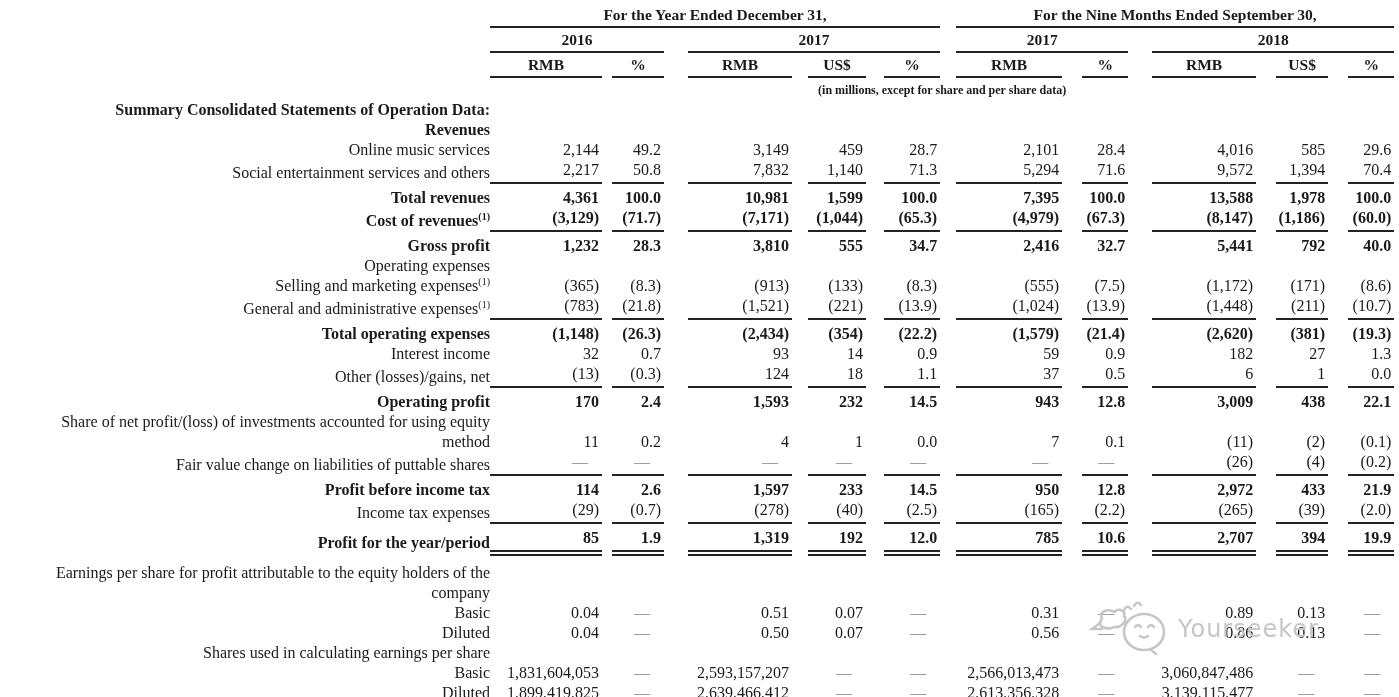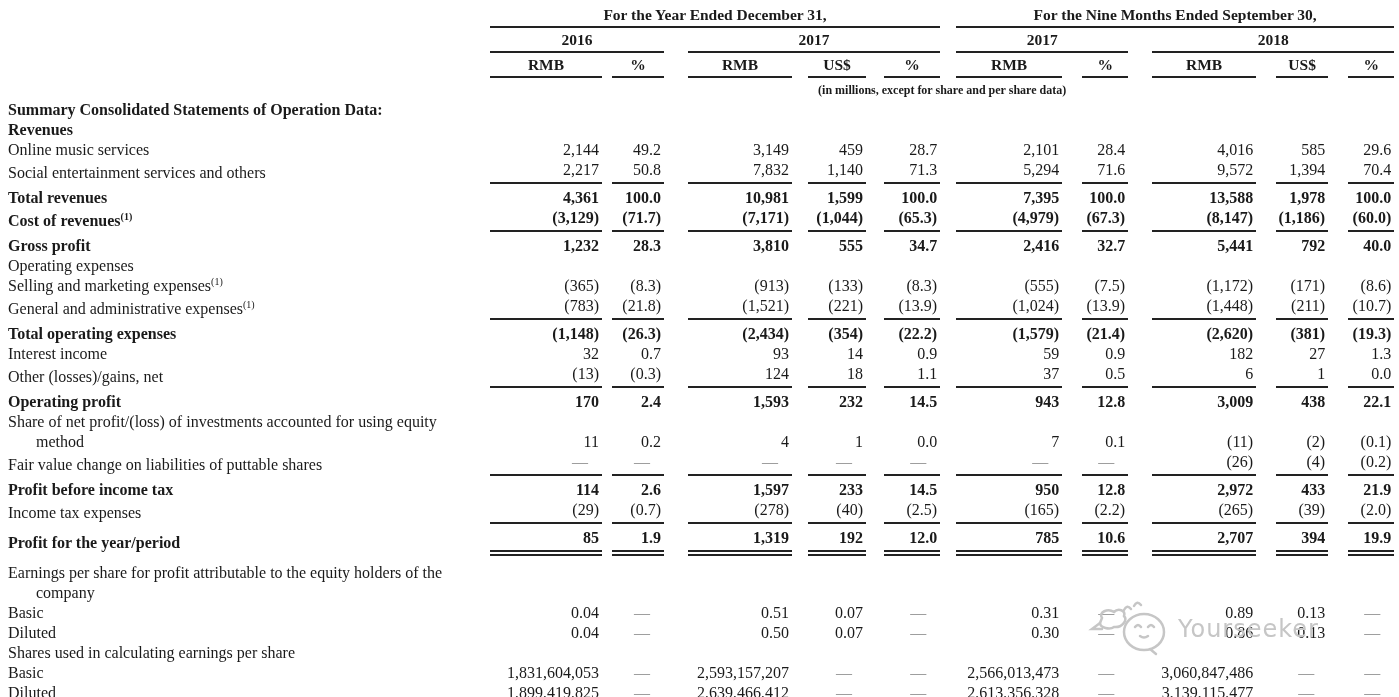--- a/index.html
+++ b/index.html
@@ -24,21 +24,21 @@
     line-height: 20px;
     vertical-align: bottom;
     white-space: nowrap;
     overflow: visible;
   }
   thead td { font-weight: bold; text-align: center; font-size: 15.5px; }
   td.grp { border-bottom: 2px solid var(--rule, #222); padding-top: 5px; padding-bottom: 1px; }
   td.yr  { border-bottom: 2px solid var(--rule, #222); padding-top: 2px; padding-bottom: 1px; margin-top: 48px; }
   td.cur { border-bottom: 2px solid var(--rule, #222); padding-top: 2px; padding-bottom: 1px; }
   td.note { text-align: center; padding-top: 2px; font-size: 12px; }
-  td.lbl { text-align: left; padding-left: 8px; }
+  td.lbl { text-align: right; padding-left: 8px; }
   td.ind { }
   .cont { padding-left: 28px; }
   td.num { text-align: right; padding-right: 3px; }
   .b { font-weight: bold; }
   sup { font-size: 10px; line-height: 0; }
   tr.ru  td.v { border-bottom: 2px solid var(--rule, #222); padding-bottom: 2px; }
   tr.ruu td.v { border-bottom: 6px double var(--rule, #222); padding-bottom: 2px; }
   tr.pt td { padding-top: 4px; }
   tr.mt td { padding-top: 10px; }
   td.dash { color: var(--dash, #8e8e8e); padding-right: 14px; }
@@ -625,21 +625,21 @@
           <td class="num v">0.04</td>
           <td class="g"></td>
           <td class="num v dash">—</td>
           <td class="g"></td>
           <td class="num v">0.50</td>
           <td class="g"></td>
           <td class="num v">0.07</td>
           <td class="g"></td>
           <td class="num v dash">—</td>
           <td class="g"></td>
-          <td class="num v">0.30</td>
+          <td class="num v">0.56</td>
           <td class="g"></td>
           <td class="num v dash">—</td>
           <td class="g"></td>
           <td class="num v">0.86</td>
           <td class="g"></td>
           <td class="num v">0.13</td>
           <td class="g"></td>
           <td class="num v dash">—</td>
           <td class="g"></td>
         </tr>

